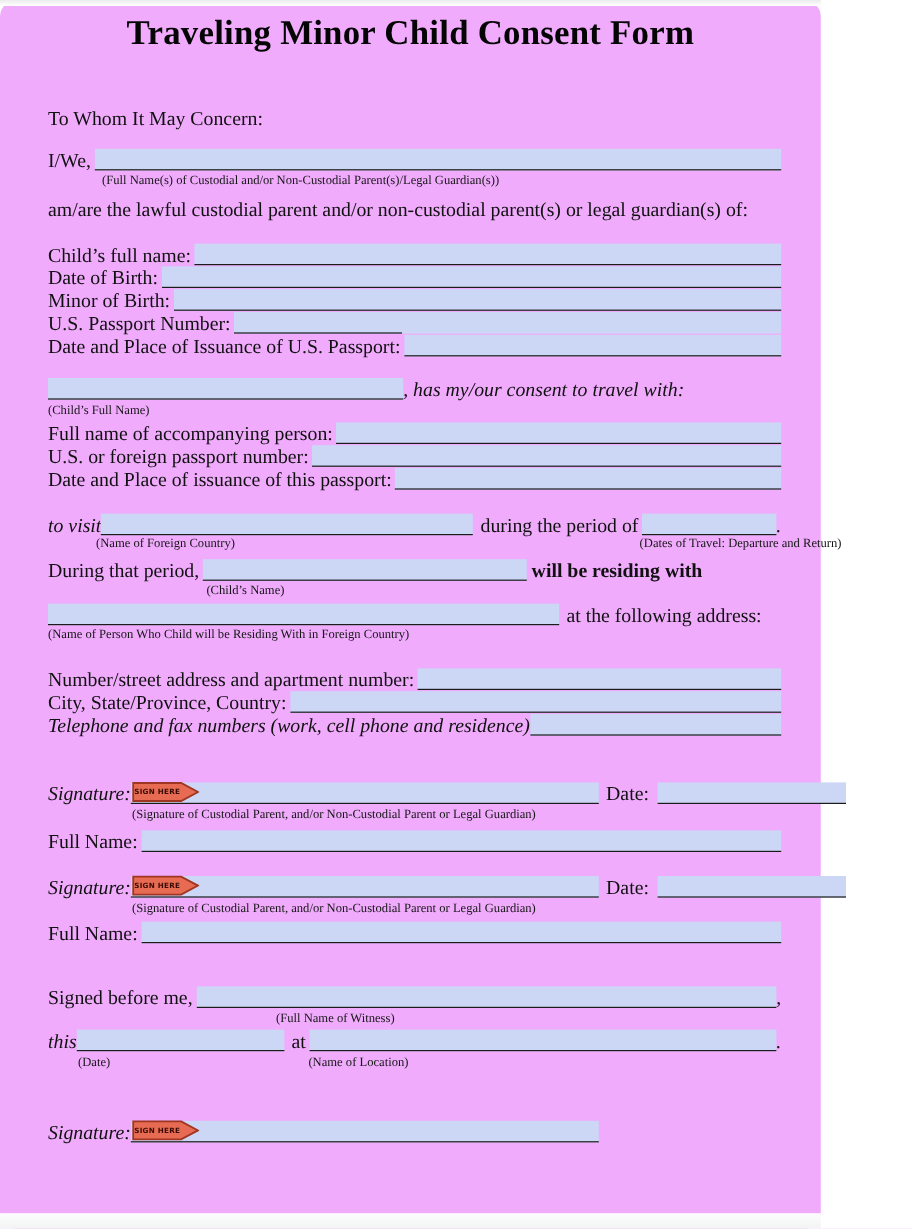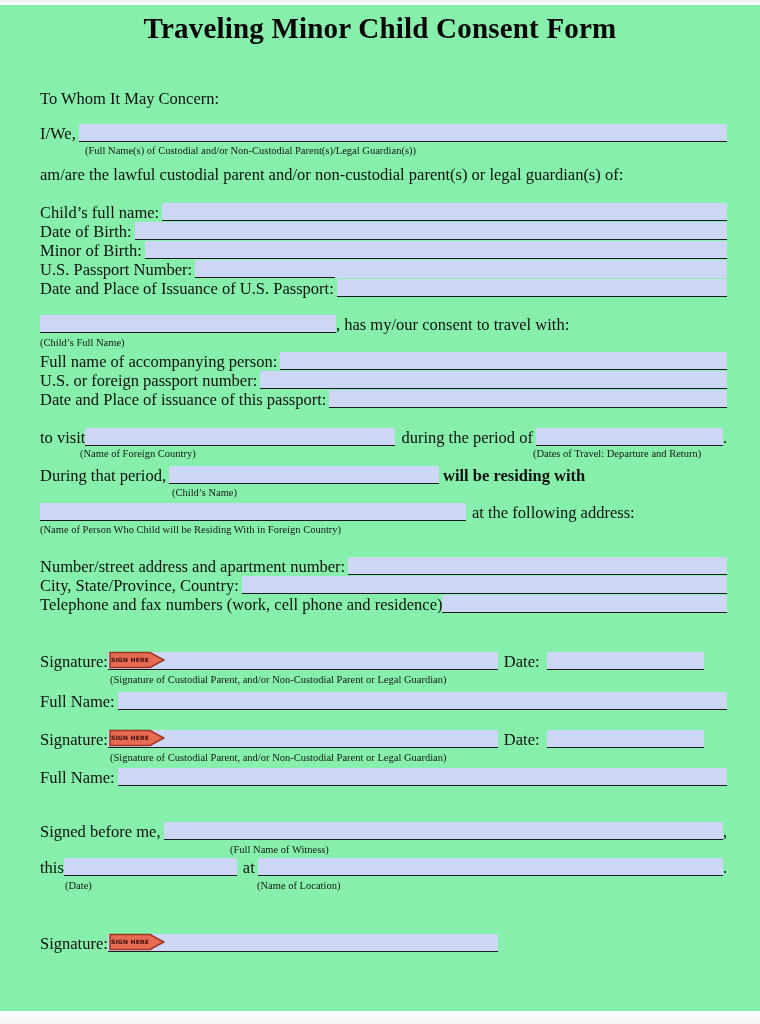--- a/index.html
+++ b/index.html
@@ -1,35 +1,35 @@
 <!DOCTYPE html>
 <html style="--field-bg: #ccd6f5; --arrow-fill: #e76b52; --arrow-border: #a03522; --arrow-text: #3a0c06;"><head>
 <meta charset="utf-8">
 <style>
   html,body{margin:0;padding:0;}
   body{width:760px;height:1024px;background:#ffffff;overflow:hidden;}
   .page{
-    position:relative;width:760px;height:1024px;background:#86efac;
-    font-family:"Liberation Serif","DejaVu Serif",serif;color:#111;
+    position:relative;width:684px;height:1024px;background:#f0abfc;
+    font-family:"Liberation Serif","DejaVu Serif",serif;color:#111;border-radius:14px;
   }
   .edge-top{position:absolute;top:0;left:0;right:0;height:5px;
     background:linear-gradient(#ececec,#ffffff);}
   .edge-bottom{position:absolute;bottom:0;left:0;right:0;height:13px;
     background:linear-gradient(#fdfdfd,#f2f3f3);}
   .title{
     position:absolute;top:12px;left:0;right:0;margin:0;text-align:center;
     font-size:29px;font-weight:700;letter-spacing:.2px;color:#050505;
   }
   .line{
     position:absolute;left:40px;right:33px;height:18px;
     display:flex;align-items:flex-end;white-space:nowrap;
   }
   .txt{font-size:16.5px;line-height:18px;}
   .lbl{flex:none;font-size:16.5px;line-height:17px;padding-right:3px;text-align:center;}
-  .lbl.tight{padding-right:0;}
+  .lbl.tight{padding-right:0;font-style:italic;}
   .fld{
     height:18px;background:var(--field-bg,#ccd6f5);
     border-bottom:1.2px solid #1b1b1b;box-sizing:border-box;
   }
   .grow{flex:1;}
   .fixed{flex:none;}
   .fld.u-short{border-bottom:none;position:relative;}
   .fld.u-short::after{
     content:"";position:absolute;left:0;bottom:0;width:140px;height:0;
     border-bottom:1.2px solid #1b1b1b;

